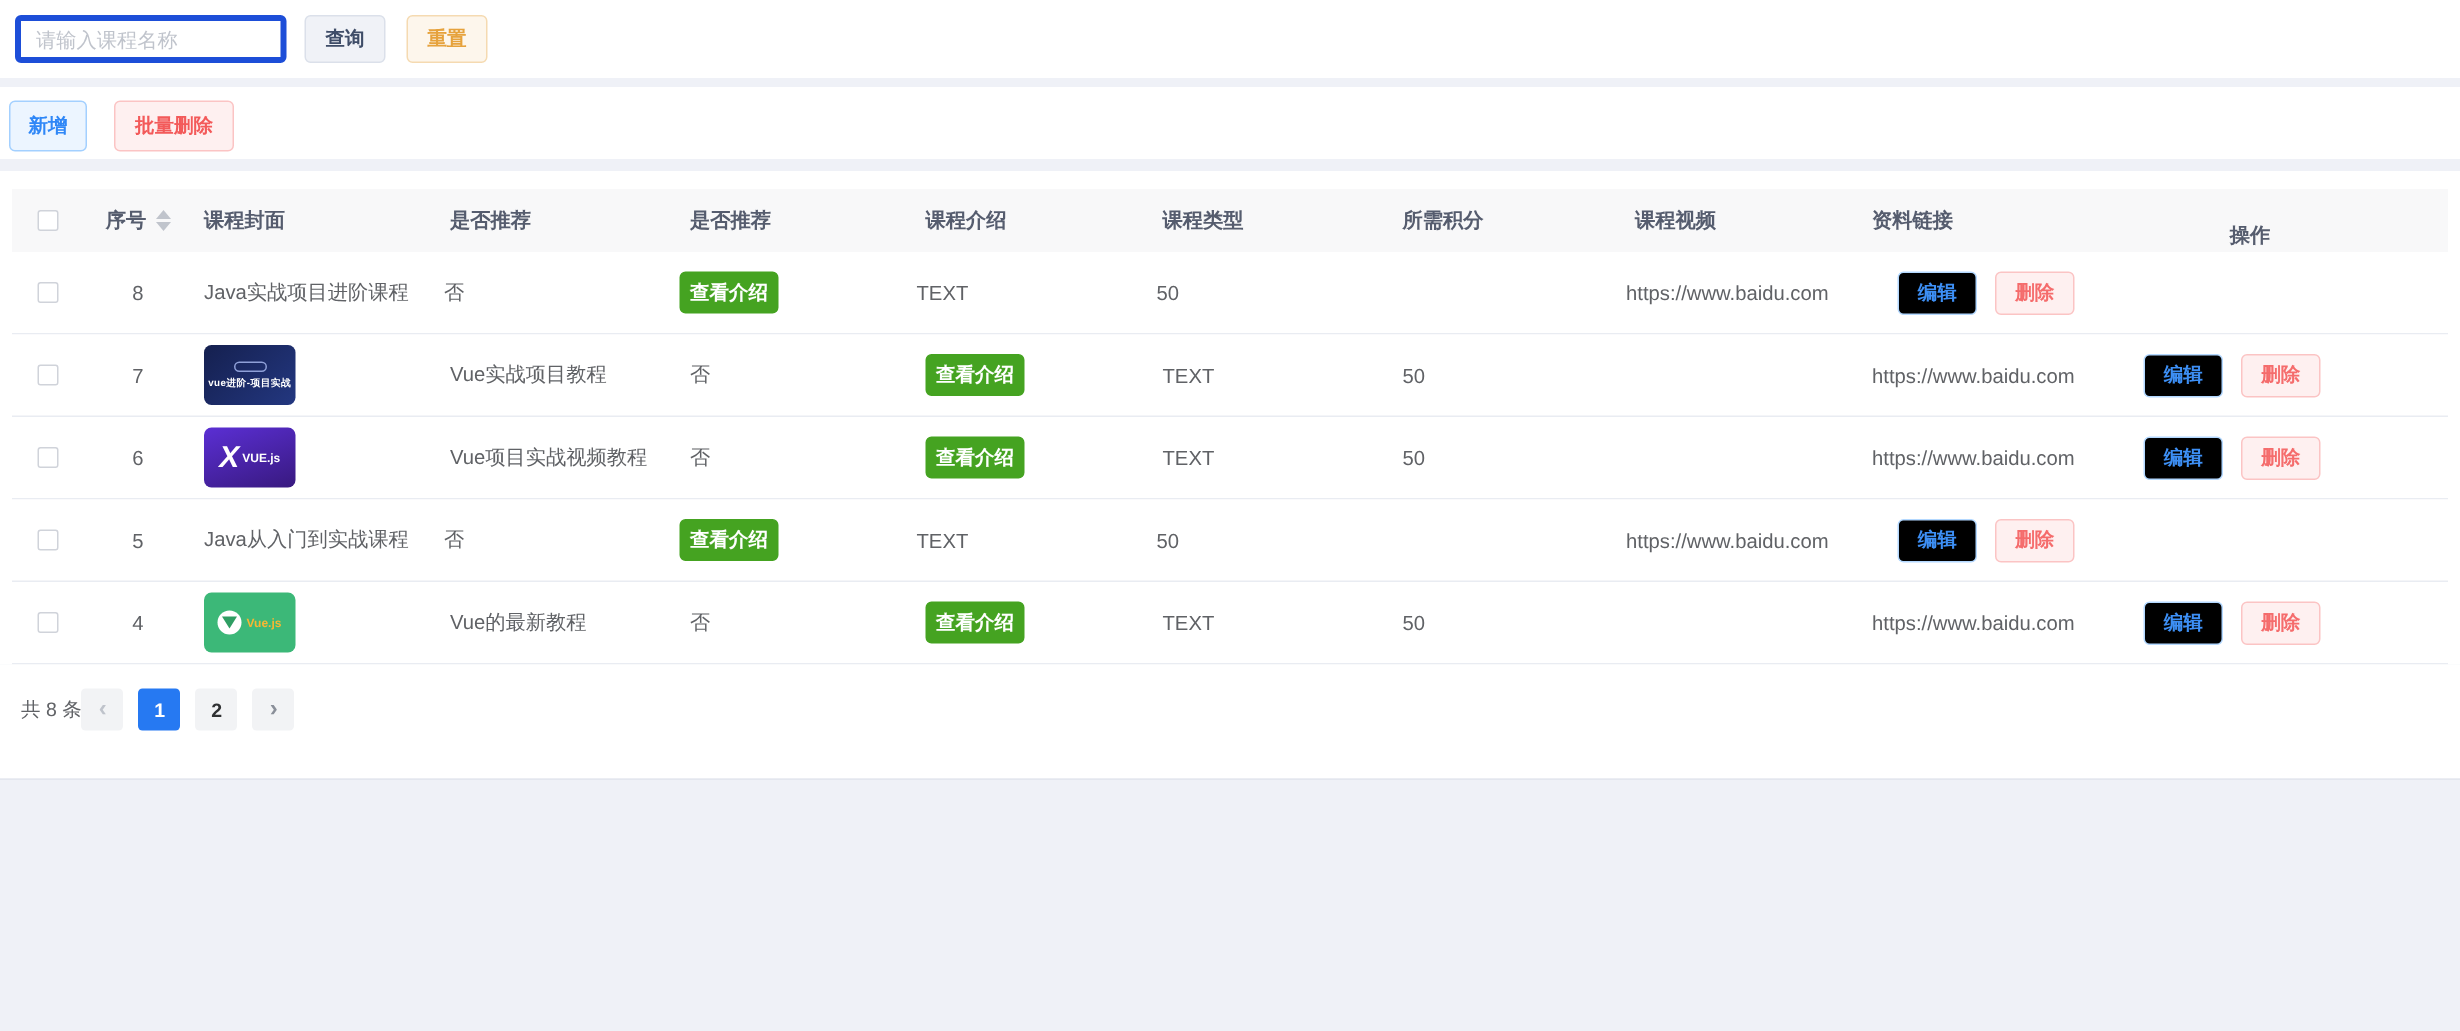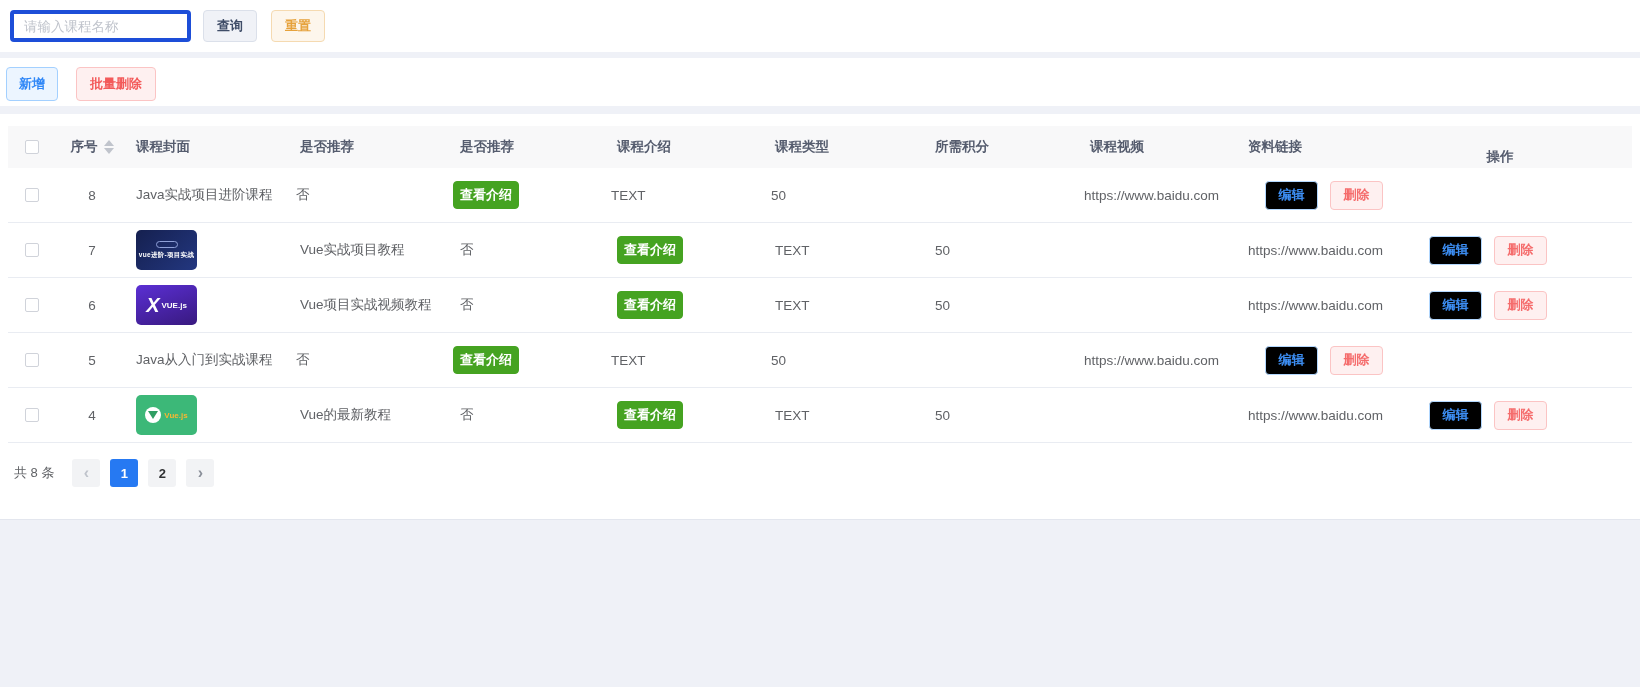--- a/index.html
+++ b/index.html
@@ -77,21 +77,21 @@
   .cover-r5 .line { width:34px; height:1px; background:rgba(255,255,255,.7); margin-top:4px; }
   .cover-r4 { background:#3cb878; flex-direction:row; }
   .cover-r4 .circle { width:16px; height:16px; background:#fff; border-radius:50%;
                       display:flex; align-items:center; justify-content:center; }
   .cover-r4 .v { width:0; height:0; border-left:5px solid transparent; border-right:5px solid transparent;
                  border-top:8px solid #2f9e63; }
   .cover-r4 .ct { color:#f7b733; font-size:8px; font-weight:800; margin-left:3px; }
 
   
   .pager { display:flex; align-items:center; padding:16px 0 32px 14px; background:#fff; font-size:13px; }
-  .pager .total { color:#606266; margin-right:18px; }
+  .pager .total { color:#606266; }
   .pg { width:28px; height:28px; border-radius:3px; background:#f2f3f5; color:#303133;
         display:flex; align-items:center; justify-content:center; font-weight:700;
         margin-right:10px; cursor:pointer; font-size:13px; }
   .pg.arrow { color:#8a8f99; font-size:16px; }
   .pg.prev { color:#bfc3cb; cursor:default; }
   .pg.active { background:#2679f2; color:#fff; }
   .filler { flex:1 1 auto; background:#eff1f7; border-top:1px solid #e3e6ee; }
 </style>
 </head>
 <body>

